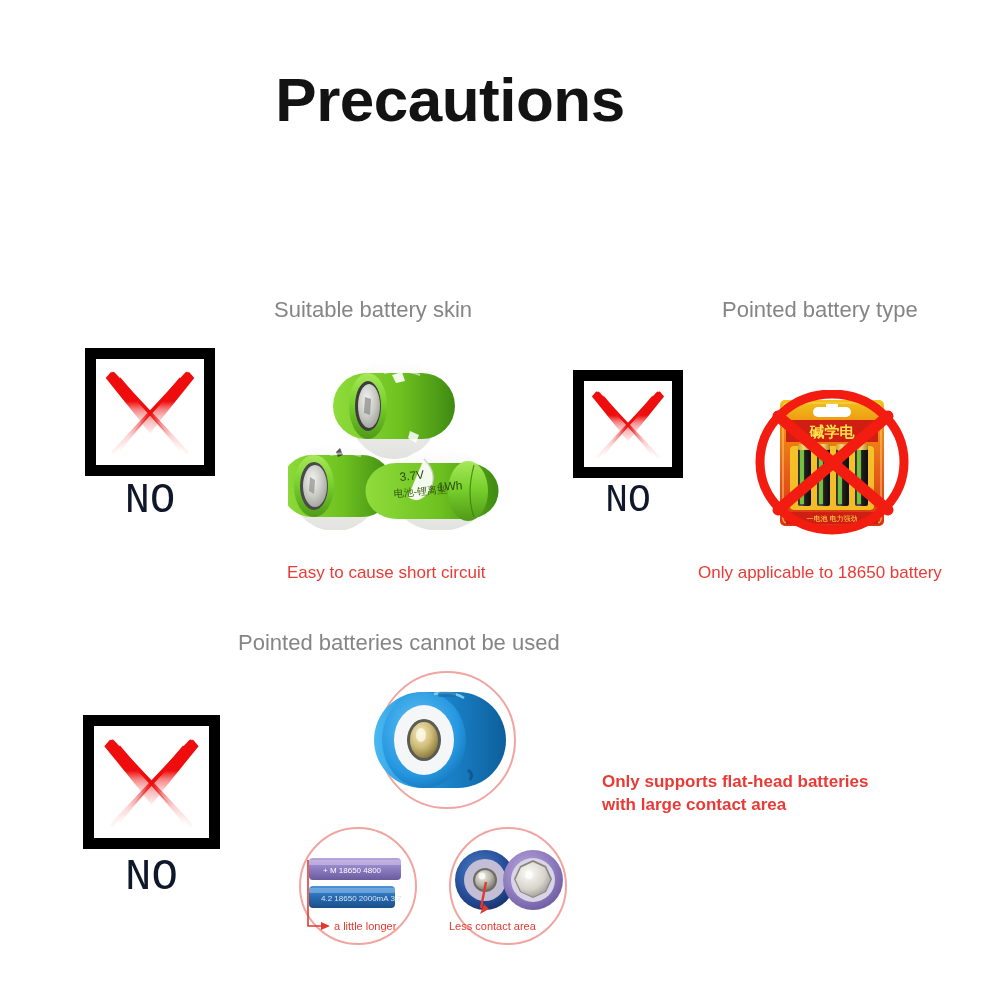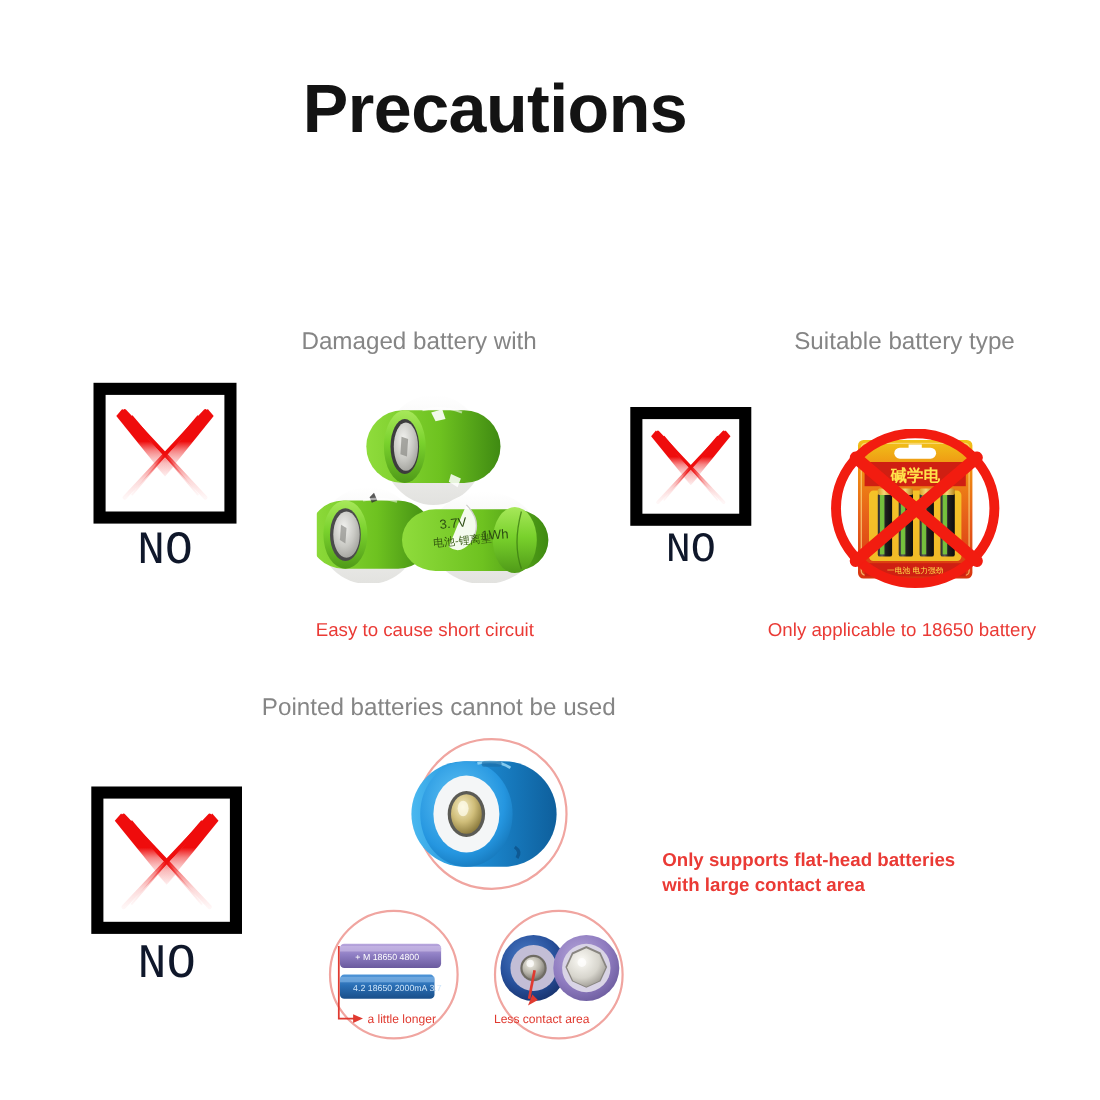--- a/index.html
+++ b/index.html
@@ -66,21 +66,21 @@
 
   
   .art { position: absolute; }
   .art svg { display: block; }
 </style>
 </head>
 <body>
 
 <div class="page-title">Precautions</div>
 
-<div class="section-heading" style="left:274px; top:297px;">Damaged battery with</div>
+<div class="section-heading" style="left:274px; top:297px;">Suitable battery skin</div>
 
 <div class="no-badge" style="left:85px; top:348px;">
   <div class="no-box" style="width:130px; height:128px;">
     <svg viewBox="0 0 100 100" preserveAspectRatio="none" aria-hidden="true">
       <defs>
         <linearGradient id="strokeFadeA" x1="0" y1="0" x2="0" y2="1">
           <stop offset="0%" stop-color="#ef0c0c" stop-opacity="1"></stop>
           <stop offset="48%" stop-color="#ef0c0c" stop-opacity="1"></stop>
           <stop offset="62%" stop-color="#ef2020" stop-opacity="0.55"></stop>
           <stop offset="80%" stop-color="#f05050" stop-opacity="0.22"></stop>
@@ -155,21 +155,21 @@
       <text x="10" y="34" font-family="Liberation Sans, sans-serif" font-size="12" fill="#2c4d12" transform="rotate(-6 10 34)">3.7V</text>
       <text x="48" y="44" font-family="Liberation Sans, sans-serif" font-size="12" fill="#2c4d12" transform="rotate(-4 48 44)">1Wh</text>
       <text x="4" y="50" font-family="Liberation Sans, sans-serif" font-size="10" fill="#33580f" transform="rotate(-5 4 50)">电池-锂离型</text>
       <path d="M84 18 q-8 30 0 52" stroke="#3c7d12" stroke-width="1.2" fill="none" opacity="0.8"></path>
     </g>
   </svg>
 </div>
 
 <div class="caption-red" style="left:287px; top:563px;">Easy to cause short circuit</div>
 
-<div class="section-heading" style="left:722px; top:297px;">Suitable battery type</div>
+<div class="section-heading" style="left:722px; top:297px;">Pointed battery type</div>
 
 <div class="no-badge" style="left:573px; top:370px;">
   <div class="no-box" style="width:110px; height:108px;">
     <svg viewBox="0 0 100 100" preserveAspectRatio="none" aria-hidden="true">
       <defs>
         <linearGradient id="strokeFadeB" x1="0" y1="0" x2="0" y2="1">
           <stop offset="0%" stop-color="#ef0c0c" stop-opacity="1"></stop>
           <stop offset="48%" stop-color="#ef0c0c" stop-opacity="1"></stop>
           <stop offset="62%" stop-color="#ef2020" stop-opacity="0.55"></stop>
           <stop offset="80%" stop-color="#f05050" stop-opacity="0.22"></stop>

